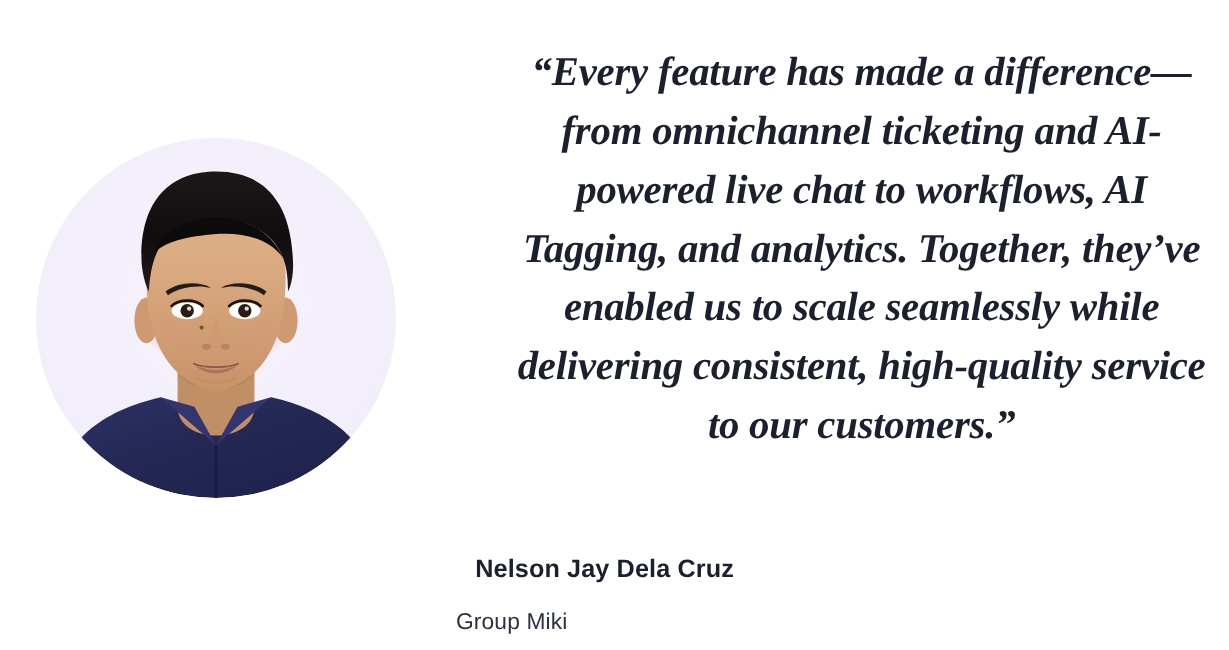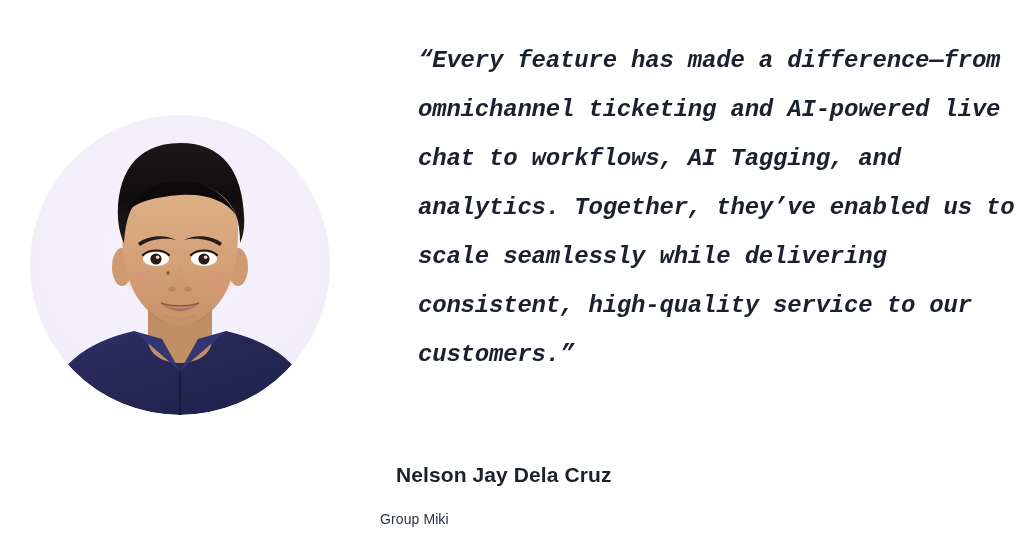--- a/index.html
+++ b/index.html
@@ -42,28 +42,29 @@
 
   
   .quote-block {
     position: absolute;
     left: 378px;
     top: 20px;
     width: 600px;
   }
   .quote-text {
     margin: 0;
-    font-family: Liberation Mono, monospace;
-    font-size: 24px;
+    font-family: Liberation Serif, serif;
+    font-size: 34px;
     line-height: 49px;
     font-weight: 700;
     font-style: italic;
     letter-spacing: -0.2px;
     color: #1a202e;
     white-space: pre-line;
+    text-align: center;
   }
 
   
   .attribution {
     position: absolute;
     left: 380px;
     top: 444px;
     width: 560px;
   }
   .attrib-name {
@@ -72,21 +73,21 @@
     font-size: 21px;
     line-height: 30px;
     font-weight: 700;
     font-style: normal;
     letter-spacing: 0.1px;
     color: #1a202e;
   }
   .attrib-company {
     margin: 12px 0 0 0;
     font-family: "Liberation Sans", sans-serif;
-    font-size: 14px;
+    font-size: 19px;
     line-height: 26px;
     font-weight: 400;
     font-style: normal;
     letter-spacing: 0.1px;
     color: #2b3240;
   }
 </style>
 </head>
 <body>
 

